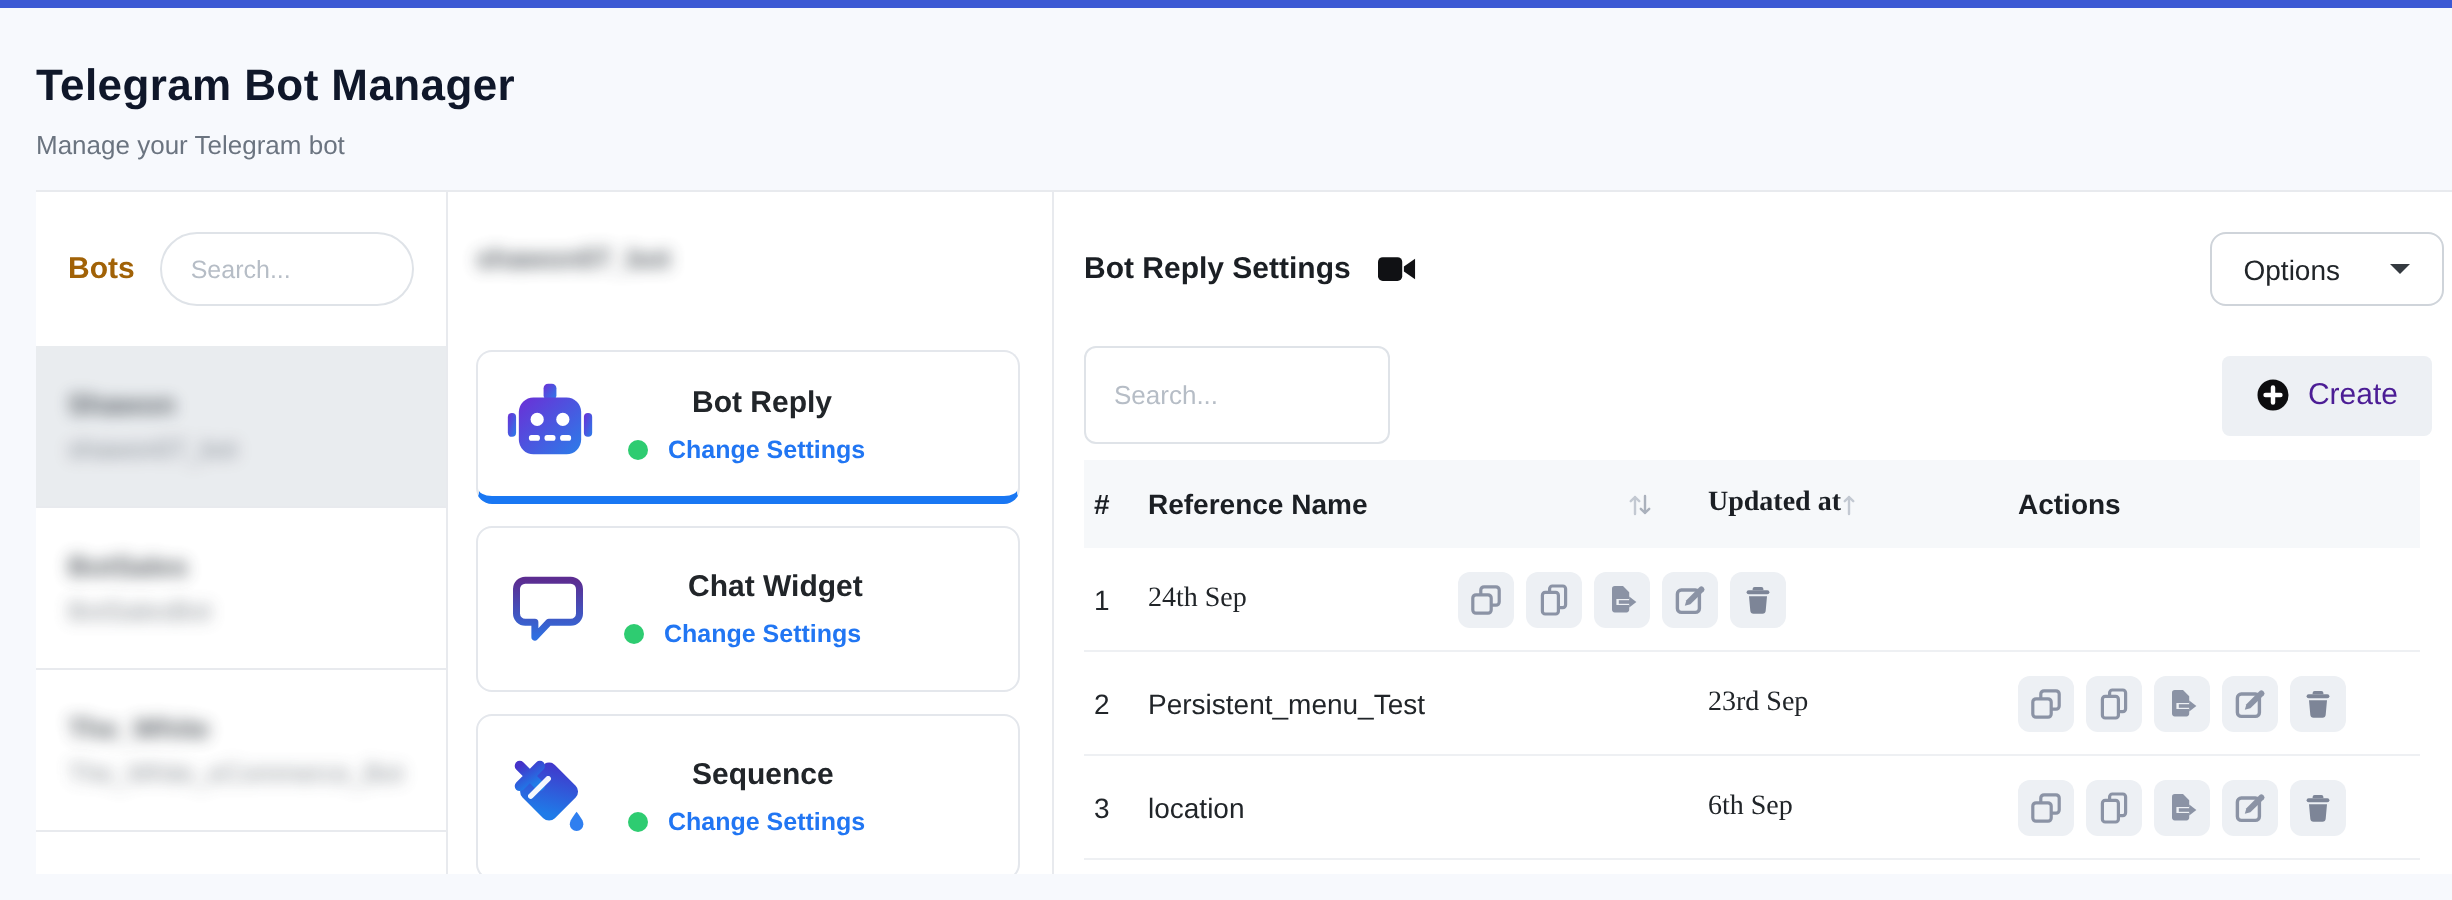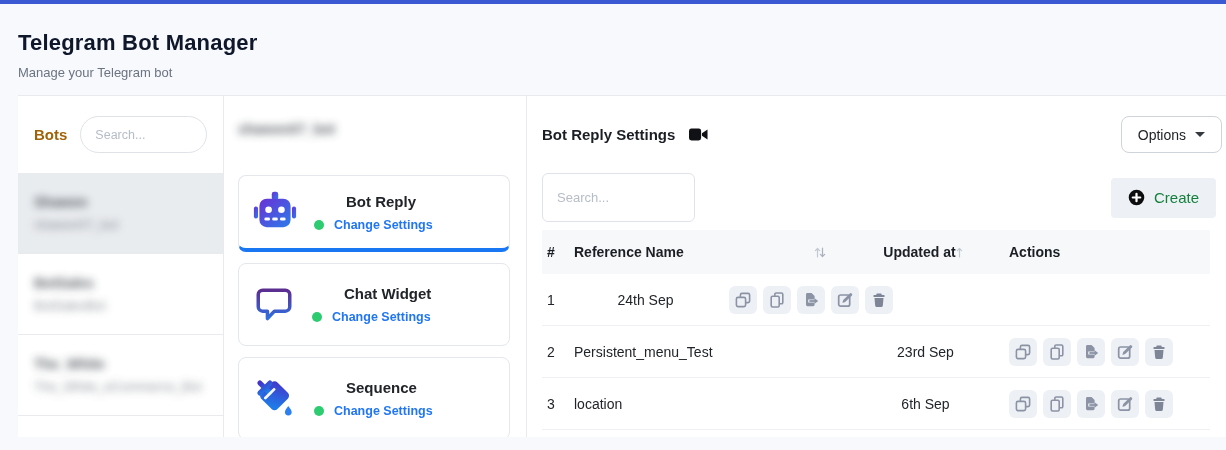--- a/index.html
+++ b/index.html
@@ -64,46 +64,46 @@
   .main{flex:1; min-width:0; padding-left:15px;}
   .main-head{
     display:flex; align-items:center; justify-content:space-between;
     margin-top:20px; padding-right:4px;
   }
   .main-title-wrap{display:flex; align-items:center; gap:14px;}
   .main-title{font-size:15px; font-weight:700; color:#1b1f24;}
   .btn-options{
     height:37px; padding:16px 16px; background:#fff; border:1px solid #cfd4da;
     border-radius:8px; font-size:14px; color:#212529; cursor:pointer;
-    display:flex; align-items:center; gap:9px; font-family:"Liberation Sans", sans-serif;text-align:center;
+    display:flex; align-items:center; gap:25px; font-family:"Liberation Sans", sans-serif;text-align:center;
   }
   .caret{width:0; height:0; border-left:5px solid transparent; border-right:5px solid transparent; border-top:5px solid #343a40;}
   .toolbar{
     display:flex; align-items:center; justify-content:space-between;
     margin-top:20px; padding-right:10px;
   }
   .table-search{
     width:153px; height:49px; border:1px solid #dfe3e8; border-radius:6px;
     padding:0 14px; font-size:13px; color:#495057; outline:none; background:#fff;
     font-family:"Liberation Sans", sans-serif;
   }
   .table-search::placeholder{color:#b6bdc6;}
   .btn-create{
     height:40px; padding:0 17px; background:var(--btnbg); border:none; border-radius:4px;
-    font-size:15px; color:#15803d; cursor:pointer; display:flex; align-items:center; gap:9px;
+    font-size:15px; color:#4c1d95; cursor:pointer; display:flex; align-items:center; gap:9px;
     font-family:"Liberation Sans", sans-serif;
   }
 
   .table{margin-top:8px; width:calc(100% - 16px);}
   .trow{display:flex; align-items:center;}
   .thead{background:#f6f8fa; height:44px; font-weight:700; font-size:14px; color:#1b1f24;}
   .tbody-row{height:52px; border-bottom:1px solid #eef0f3; font-size:14px; color:#212529;}
   .col-num{width:32px; padding-left:5px; flex:none;}
   .col-name{width:280px; flex:none; display:flex; align-items:center; justify-content:space-between; padding-right:28px;}
-  .col-updated{width:155px; flex:none; display:flex; align-items:center; justify-content:center; padding-right:12px;}
+  .col-updated{width:155px; flex:none; display:flex; align-items:center; justify-content:flex-start; padding-right:12px;font-family:Liberation Serif, serif;}
   .col-actions{flex:1; display:flex; align-items:center; gap:6px;}
   .sort-icon{display:flex; flex:none;}
   .action-btn{
     width:28px; height:28px; border:none; border-radius:6px; background:var(--btnbg);
     color:var(--icongray); display:flex; align-items:center; justify-content:center; cursor:pointer;
   }
   .action-btn.darker{color:#7d8597;}
 </style>
 </head>
 <body>

